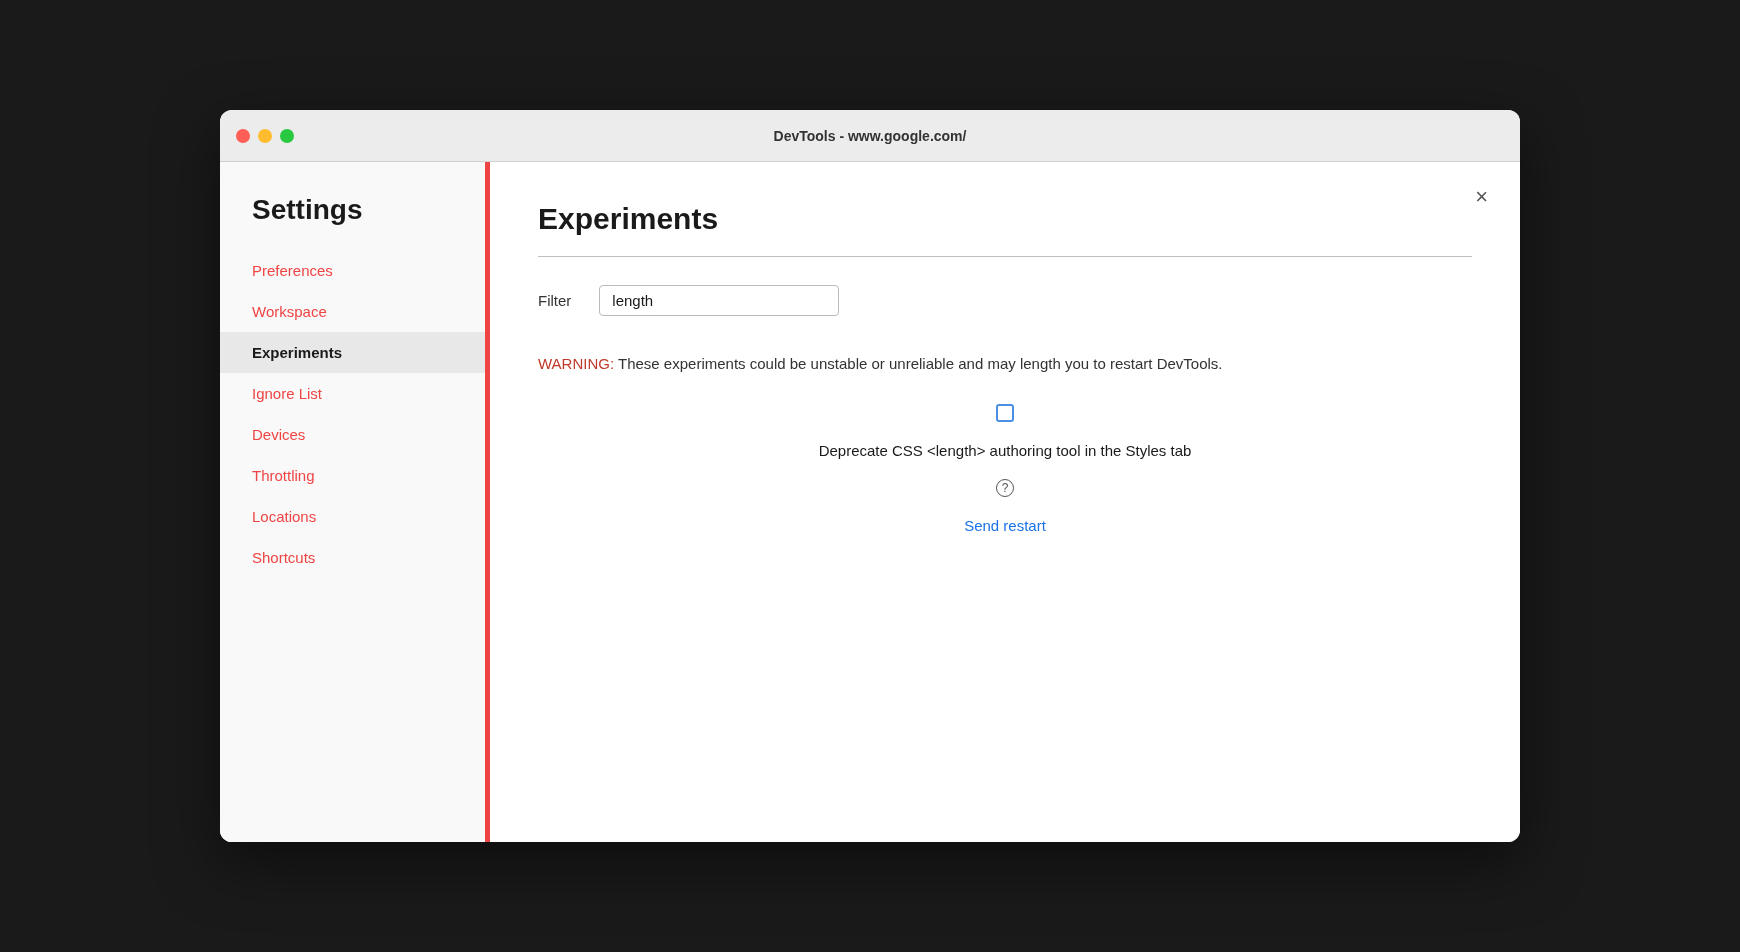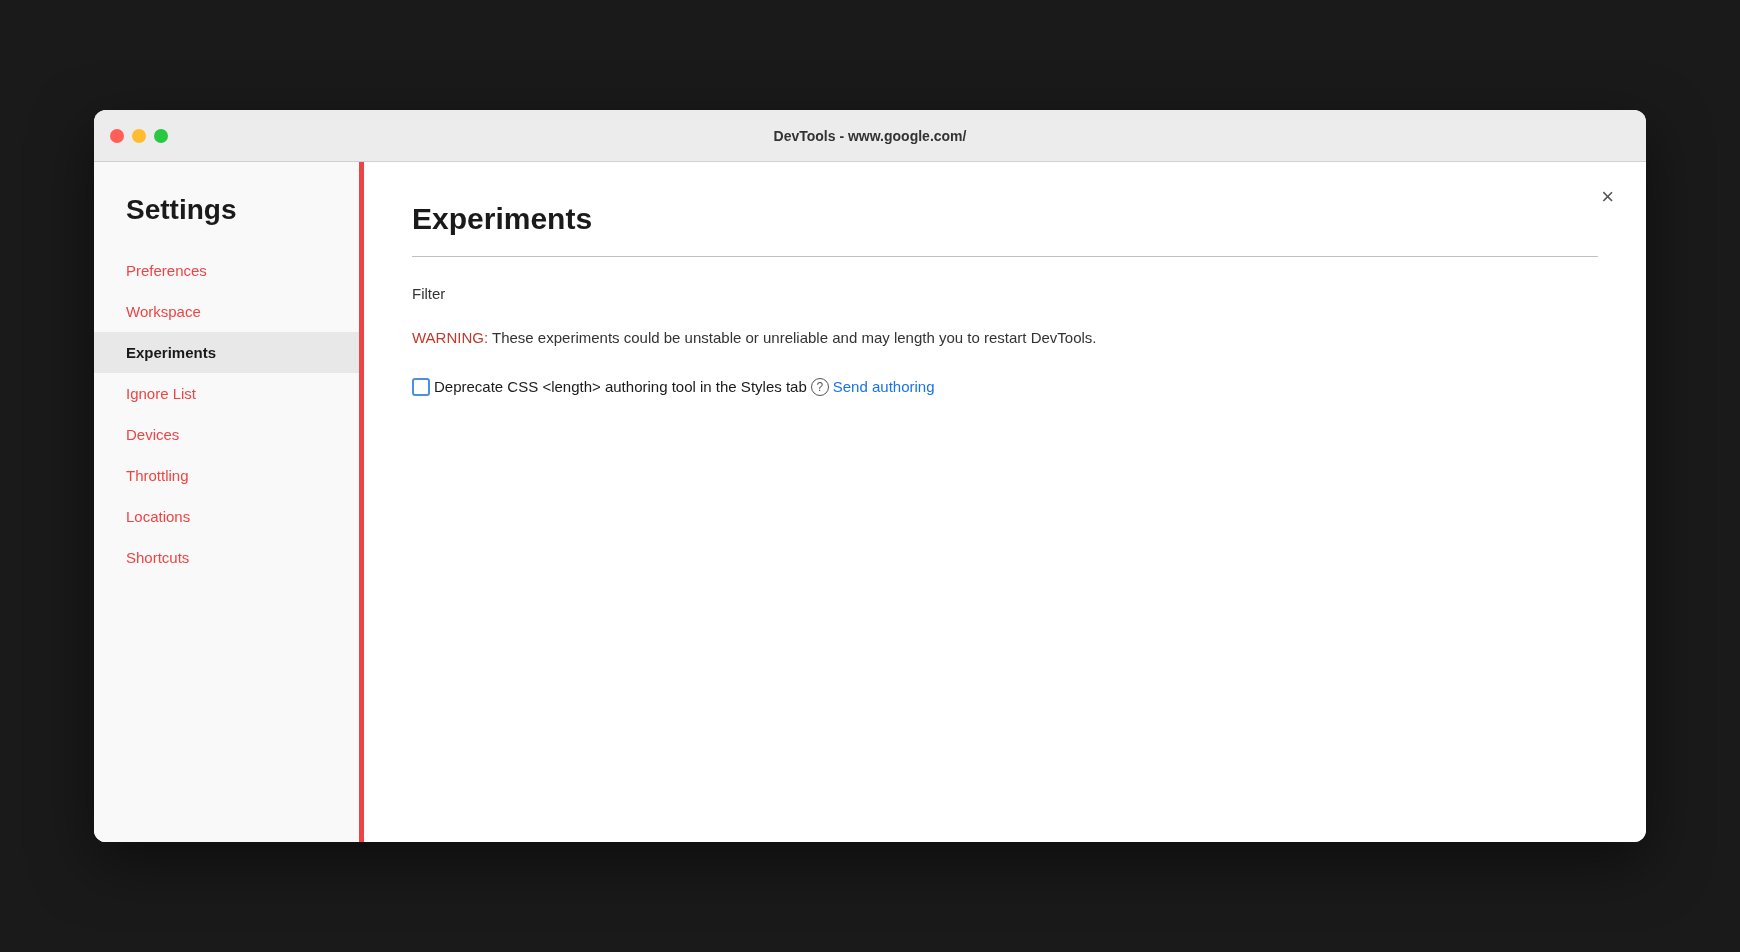--- a/index.html
+++ b/index.html
@@ -7,21 +7,21 @@
     body {
       background: #1a1a1a;
       display: flex;
       align-items: center;
       justify-content: center;
       min-height: 100vh;
       font-family: -apple-system, BlinkMacSystemFont, 'Helvetica Neue', Arial, sans-serif;
     }
 
     .window {
-      width: 1552px;
+      width: 1300px;
       background: #f5f5f5;
       border-radius: 12px;
       overflow: hidden;
       box-shadow: 0 20px 60px rgba(0,0,0,0.5);
     }
 
     .titlebar {
       background: #ececec;
       height: 52px;
       display: flex;
@@ -122,21 +122,21 @@
     .divider {
       border: none;
       border-top: 1px solid #c0c0c0;
       margin-bottom: 28px;
     }
 
     .filter-row {
       display: flex;
       align-items: center;
       gap: 28px;
-      margin-bottom: 24px;
+      margin-bottom: 36px;
     }
 
     .filter-label {
       font-size: 15px;
       color: #333;
     }
 
     .filter-input {
       border: 1px solid #bbb;
       border-radius: 4px;
@@ -196,22 +196,24 @@
 
     .send-feedback-link {
       color: #1a73e8;
       text-decoration: none;
       font-size: 15px;
       cursor: pointer;
     }
 
     .experiment-row {
       display: flex;
-      gap: 4px;
+      align-items: center;
+      gap: 20px;
       flex-wrap: wrap;
+      flex-direction: column;
     }
   </style>
 </head>
 <body>
 
 <div class="window">
 
   <div class="titlebar">
     <div class="traffic-lights">
       <div class="traffic-light close"></div>
@@ -237,27 +239,28 @@
     </div>
 
     <div class="main">
       <button class="close-button">×</button>
 
       <h1 class="main-title">Experiments</h1>
       <hr class="divider">
 
       <div class="filter-row">
         <label class="filter-label">Filter</label>
+        <input class="filter-input" type="text" value="length" style="">
       </div>
 
       <div class="warning-text">
         <span class="warning-label">WARNING:</span><span> These experiments could be unstable or unreliable and may length you to restart DevTools.</span>
       </div>
 
       <div class="experiment-row">
         <input type="checkbox" class="experiment-checkbox" style="">
         <span class="experiment-label">Deprecate CSS &lt;length&gt; authoring tool in the Styles tab</span>
         <span class="help-icon">?</span>
-        <a class="send-feedback-link" href="#">Send authoring</a>
+        <a class="send-feedback-link" href="#">Send restart</a>
       </div>
     </div>
   </div>
 </div>
 
 </body></html>

